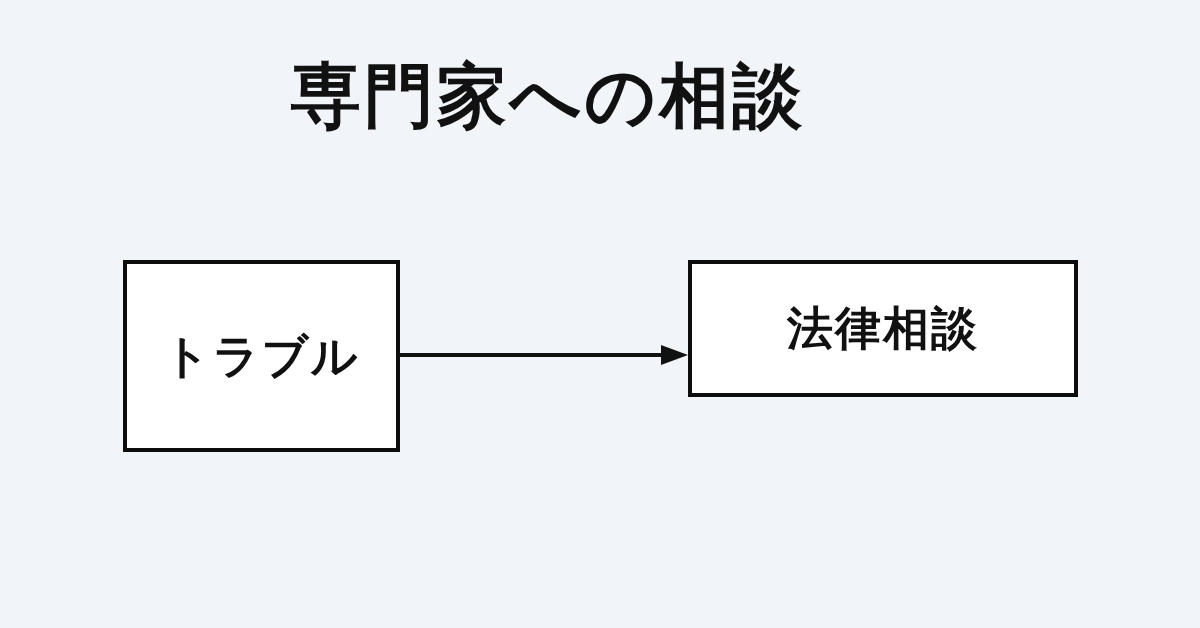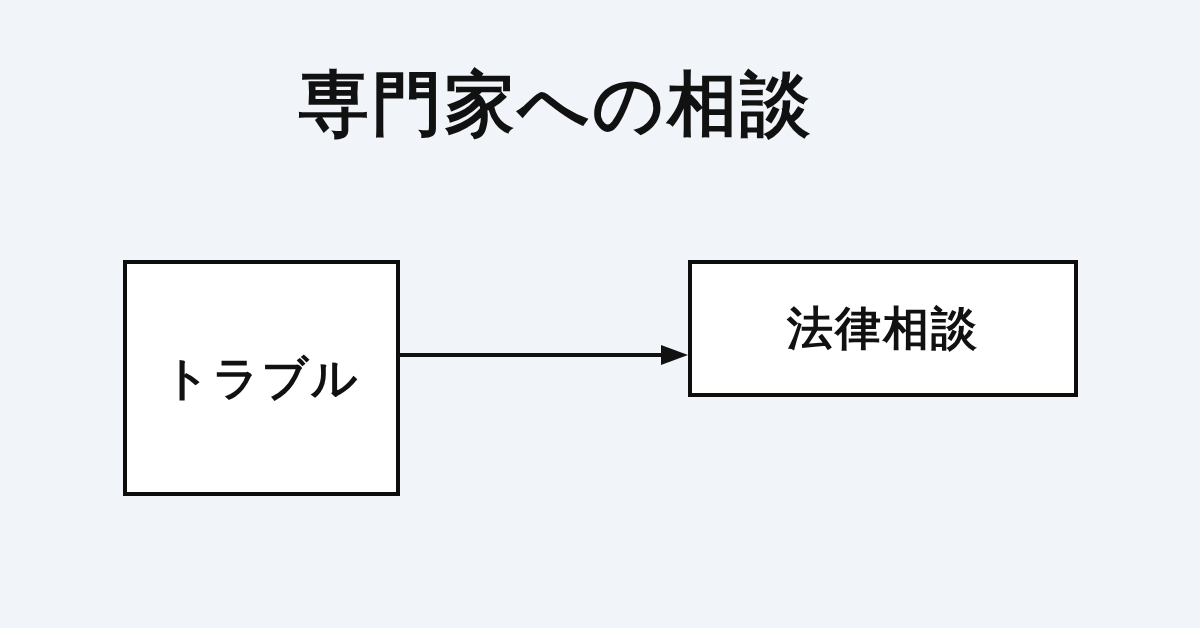--- a/index.html
+++ b/index.html
@@ -14,21 +14,21 @@
     background: #f1f5f9;
     overflow: hidden;
     font-family: "Liberation Sans", "DejaVu Sans", sans-serif;
     color: #111111;
   }
   .page-title {
     position: absolute;
     top: 46px;
     left: 0;
     width: 1088px;
-    margin: 12px;
+    margin: 4px;
     text-align: center;
     font-size: 70px;
     font-weight: 700;
     letter-spacing: 3px;
     color: #111111;
     white-space: nowrap;
   }
   .node {
     position: absolute;
     box-sizing: border-box;
@@ -41,21 +41,21 @@
     text-align: center;
     font-weight: 700;
     font-size: 46px;
     letter-spacing: 2px;
     line-height: 1.28;
   }
   .node-trouble {
     left: 123px;
     top: 260px;
     width: 277px;
-    height: 236px;
+    height: 192px;
   }
   .node-legal {
     left: 688px;
     top: 260px;
     width: 390px;
     height: 137px;
     text-align: right;
   }
   .edge-arrow {
     position: absolute;

